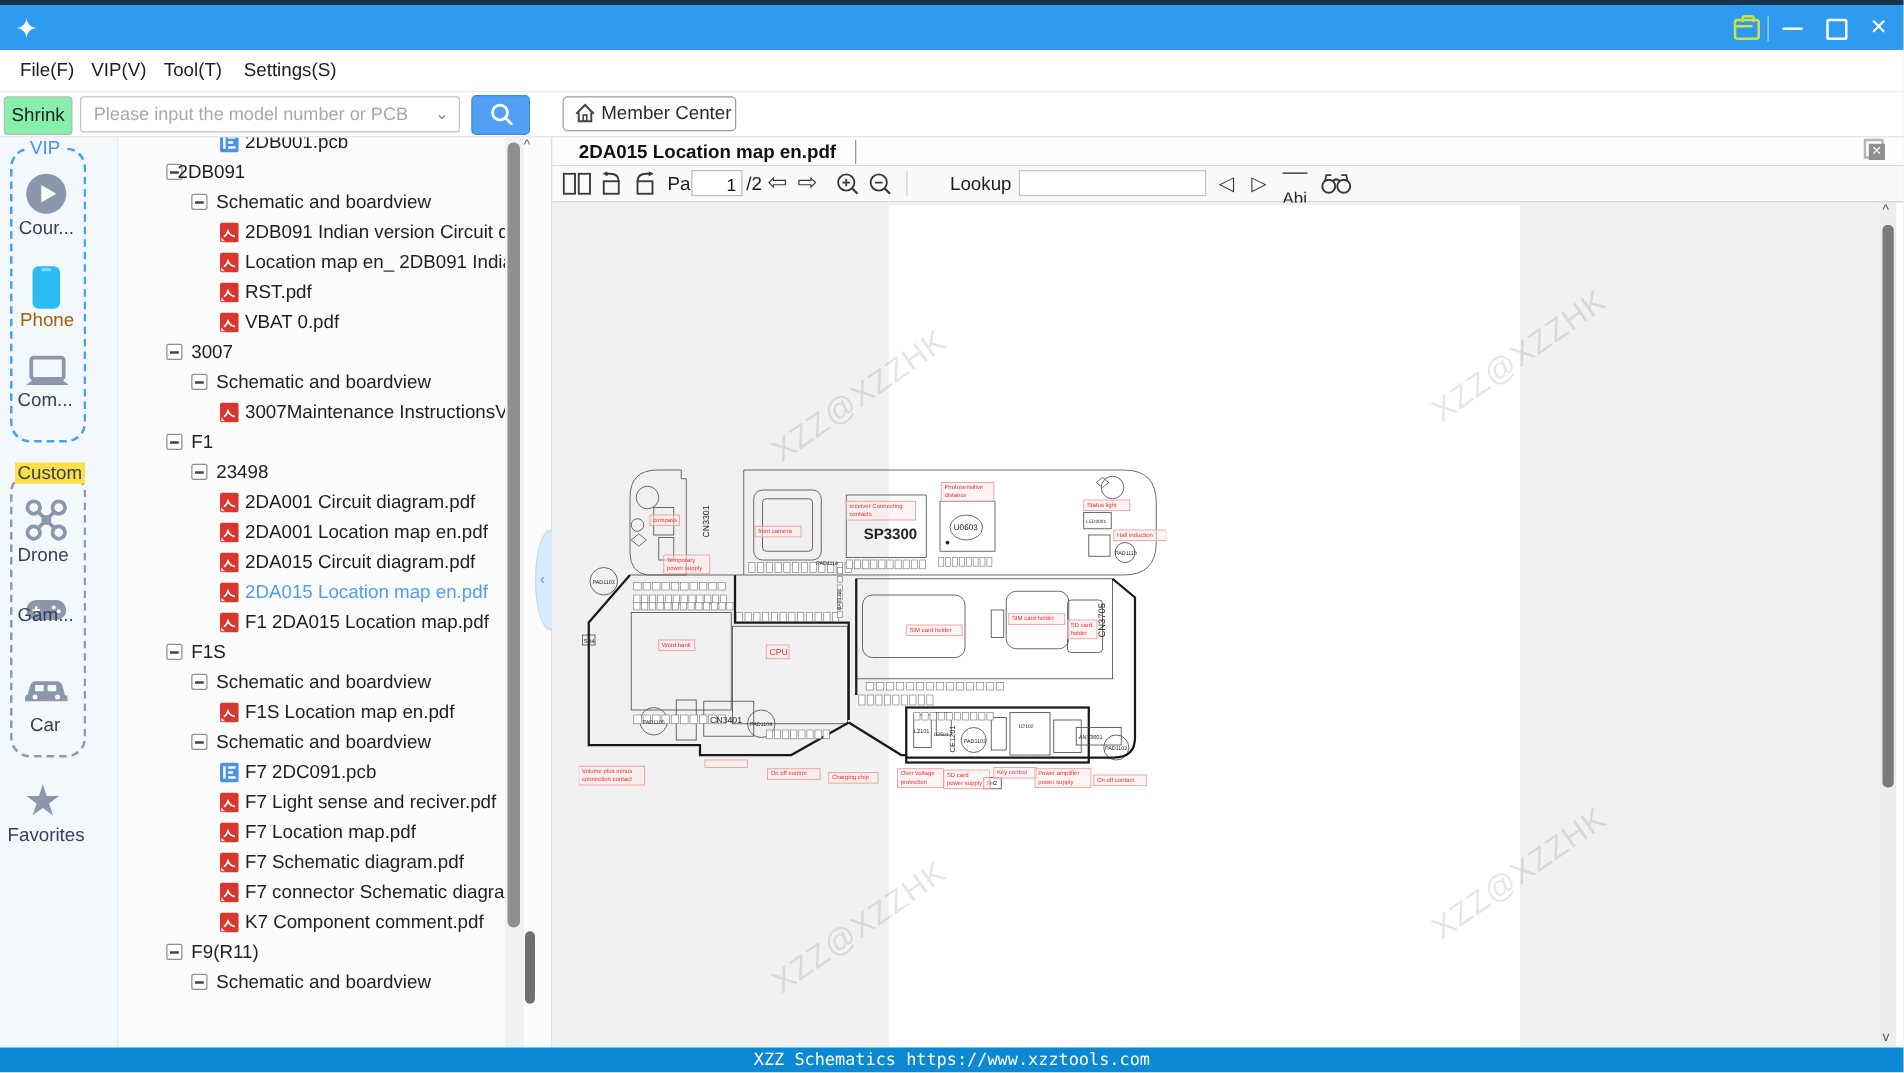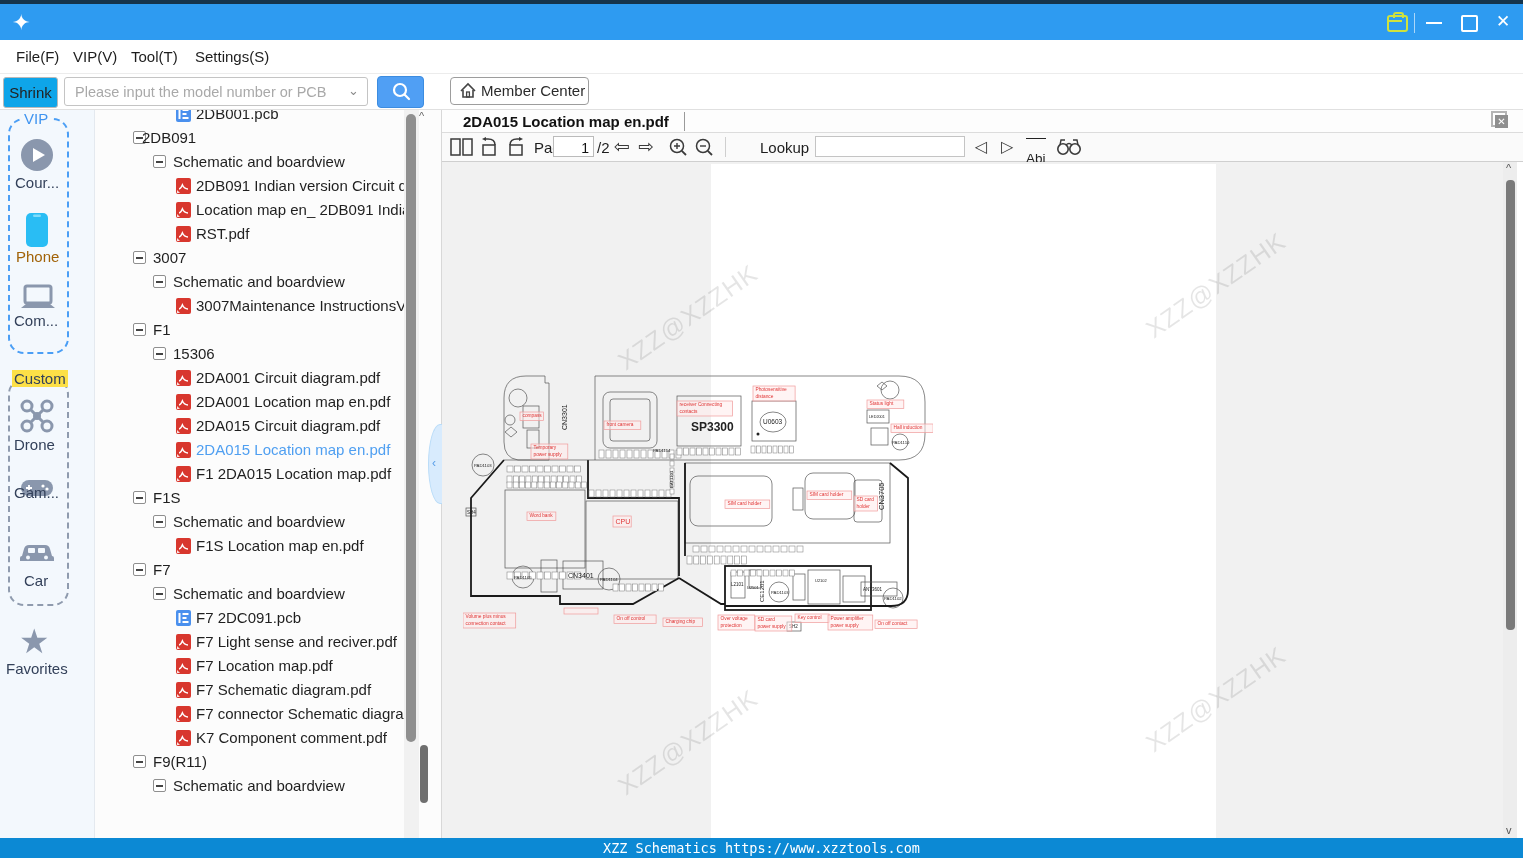--- a/index.html
+++ b/index.html
@@ -21,21 +21,21 @@
   #briefcase{left:1387px;top:11px;width:17px;height:13px;border:2px solid #cfe23d;border-radius:3px;}
   #briefcase i{position:absolute;left:4px;top:-5px;width:7px;height:4px;border:2px solid #cfe23d;border-bottom:none;border-radius:3px 3px 0 0;}
   #briefcase b{position:absolute;left:0;top:3px;width:13px;height:2px;background:#cfe23d;}
 
   
   #menubar{left:0;top:40px;width:1523px;height:34px;background:#fff;border-bottom:1px solid #ececec;box-sizing:border-box;}
   .menu-item{position:absolute;top:8px;font-size:15px;color:#1d1d1d;}
 
   
   #searchrow{left:0;top:74px;width:1523px;height:36px;background:#fff;border-bottom:1px solid #e0e0e0;box-sizing:border-box;}
-  #shrink-btn{left:3px;top:3px;width:53px;height:29px;border:1px solid #b9b9b9;border-radius:3px;background:#0ea5e9;
+  #shrink-btn{left:3px;top:3px;width:53px;height:29px;border:1px solid #b9b9b9;border-radius:3px;background:#86efac;
               font-size:15px;text-align:center;line-height:29px;}
   #model-input{left:64px;top:3px;width:304px;height:29px;border:1px solid #c4c4c4;border-radius:3px;background:#fff;box-sizing:border-box;}
   #model-input .ph{position:absolute;left:10px;top:6px;font-size:14.5px;color:#a9a9a9;white-space:nowrap;}
   #model-input .chev{position:absolute;right:8px;top:5px;color:#8a8a8a;font-size:13px;}
   #search-btn{left:377px;top:2px;width:47px;height:32px;background:#509ff4;border:1px solid #3c8ce0;border-radius:4px;box-sizing:border-box;}
   #member-btn{left:450px;top:3px;width:137px;height:26px;border:1px solid #9d9d9d;border-radius:4px;background:#fff;}
   #member-btn span.lbl{position:absolute;left:30px;top:4px;font-size:15px;color:#2b2b2b;white-space:nowrap;}
 
   
   #leftstrip{left:0;top:110px;width:95px;height:728px;background:#f3f8fd;border-right:1px solid #e4e9ef;box-sizing:border-box;}
@@ -262,20 +262,28 @@
         </div>
         <div class="trow">
           <span class="ficon" style="left: 81px;"><svg width="15" height="16" viewBox="0 0 15 16">
               <rect x="0" y="0" width="15" height="16" rx="2" fill="#d8372e"></rect>
               <path d="M3,11 C4.8,11 5.6,8.8 6.4,6.8 C7.2,8.8 9,11 12,11" fill="none" stroke="#fff" stroke-width="1.4"></path>
               <path d="M1,15 L4,15 L1,12 Z" fill="#fff" opacity="0.85"></path>
             </svg></span>
           <span class="lbl" style="left: 101px;">RST.pdf</span>
         </div>
         <div class="trow">
+          <span class="ficon" style="left: 81px;"><svg width="15" height="16" viewBox="0 0 15 16">
+              <rect x="0" y="0" width="15" height="16" rx="2" fill="#d8372e"></rect>
+              <path d="M3,11 C4.8,11 5.6,8.8 6.4,6.8 C7.2,8.8 9,11 12,11" fill="none" stroke="#fff" stroke-width="1.4"></path>
+              <path d="M1,15 L4,15 L1,12 Z" fill="#fff" opacity="0.85"></path>
+            </svg></span>
+          <span class="lbl" style="left: 101px;">VBAT 0.pdf</span>
+        </div>
+        <div class="trow">
           <span class="minusbox" style="left: 38px;">
             <i></i>
           </span>
           <span class="lbl" style="left: 58px;">3007</span>
         </div>
         <div class="trow">
           <span class="minusbox" style="left: 58px;">
             <i></i>
           </span>
           <span class="lbl" style="left: 78px;">Schematic and boardview</span>
@@ -291,21 +299,21 @@
         <div class="trow">
           <span class="minusbox" style="left: 38px;">
             <i></i>
           </span>
           <span class="lbl" style="left: 58px;">F1</span>
         </div>
         <div class="trow">
           <span class="minusbox" style="left: 58px;">
             <i></i>
           </span>
-          <span class="lbl" style="left: 78px;">15306</span>
+          <span class="lbl" style="left: 78px;">23498</span>
         </div>
         <div class="trow">
           <span class="ficon" style="left: 81px;"><svg width="15" height="16" viewBox="0 0 15 16">
               <rect x="0" y="0" width="15" height="16" rx="2" fill="#d8372e"></rect>
               <path d="M3,11 C4.8,11 5.6,8.8 6.4,6.8 C7.2,8.8 9,11 12,11" fill="none" stroke="#fff" stroke-width="1.4"></path>
               <path d="M1,15 L4,15 L1,12 Z" fill="#fff" opacity="0.85"></path>
             </svg></span>
           <span class="lbl" style="left: 101px;">2DA001 Circuit diagram.pdf</span>
         </div>
         <div class="trow">
@@ -352,26 +360,20 @@
           </span>
           <span class="lbl" style="left: 78px;">Schematic and boardview</span>
         </div>
         <div class="trow">
           <span class="ficon" style="left: 81px;"><svg width="15" height="16" viewBox="0 0 15 16">
               <rect x="0" y="0" width="15" height="16" rx="2" fill="#d8372e"></rect>
               <path d="M3,11 C4.8,11 5.6,8.8 6.4,6.8 C7.2,8.8 9,11 12,11" fill="none" stroke="#fff" stroke-width="1.4"></path>
               <path d="M1,15 L4,15 L1,12 Z" fill="#fff" opacity="0.85"></path>
             </svg></span>
           <span class="lbl" style="left: 101px;">F1S Location map en.pdf</span>
-        </div>
-        <div class="trow">
-          <span class="minusbox" style="left: 38px;">
-            <i></i>
-          </span>
-          <span class="lbl" style="left: 58px;">F7</span>
         </div>
         <div class="trow">
           <span class="minusbox" style="left: 58px;">
             <i></i>
           </span>
           <span class="lbl" style="left: 78px;">Schematic and boardview</span>
         </div>
         <div class="trow">
           <span class="ficon" style="left: 81px;"><svg width="15" height="16" viewBox="0 0 15 16">
               <rect x="0" y="0" width="15" height="16" rx="2" fill="#4a90ee"></rect>

